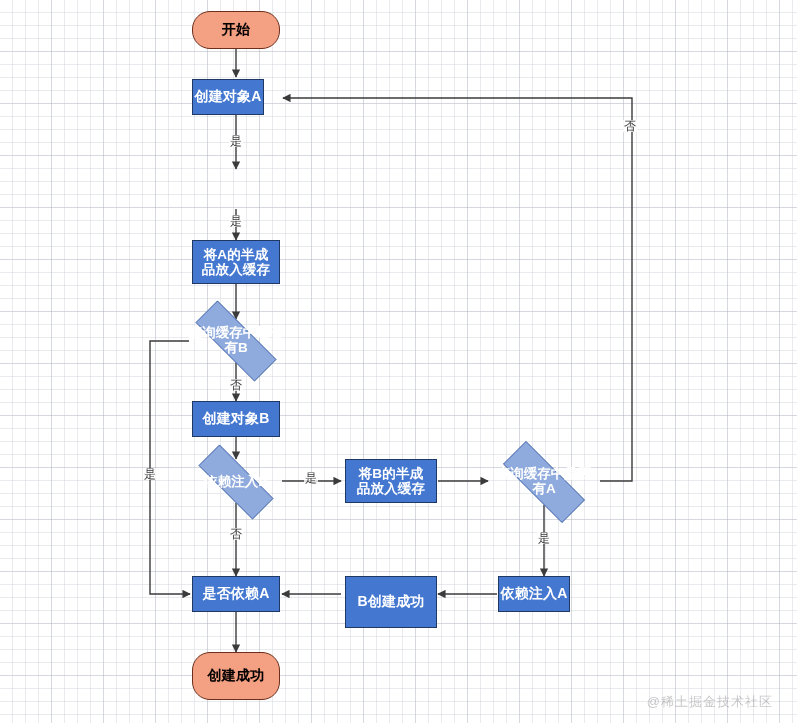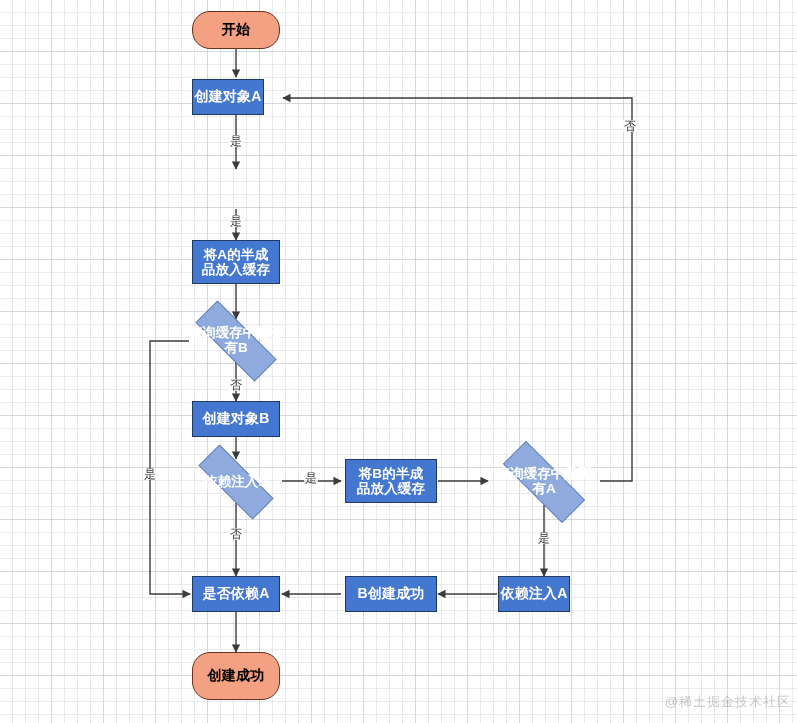--- a/index.html
+++ b/index.html
@@ -88,21 +88,21 @@
     font-size: 12px;
     color: #3b3b3b;
     font-weight: normal;
     background: rgba(255,255,255,0.80);
     padding: 0 1px;
     line-height: 1;
     white-space: nowrap;
   }
   .watermark {
     position: absolute;
-    right: 6px;
+    right: 24px;
     bottom: 12px;
     font-size: 13px;
     color: rgba(110,110,110,0.38);
     letter-spacing: 1px;
     white-space: nowrap;
   }
 </style>
 </head>
 <body>
 
@@ -185,21 +185,21 @@
   <div class="decision-wrap" style="left:485px; top:459px; width:118px; height:46px;">
     <div class="decision-shape"></div>
     <div class="decision-label">查询缓存中是否
 有A</div>
   </div>
 
   <div class="node process" style="left:498px; top:576px; width:72px; height:36px;">
     <span>依赖注入A</span>
   </div>
 
-  <div class="node process" style="left:345px; top:576px; width:92px; height:36px;">
+  <div class="node process" style="left:345px; top:576px; width:92px; height:52px;">
     <span>B创建成功</span>
   </div>
 
   <div class="node process" style="left:192px; top:576px; width:88px; height:36px;">
     <span>是否依赖A</span>
   </div>
 
   <div class="node terminator" style="left:192px; top:652px; width:88px; height:48px;">
     <span>创建成功</span>
   </div>

